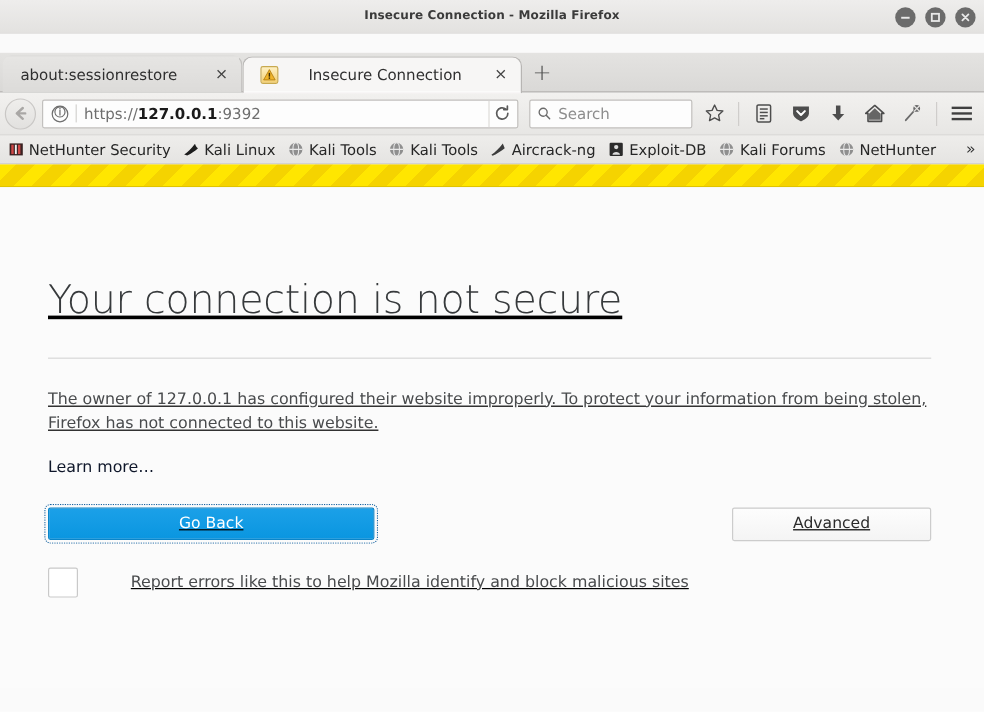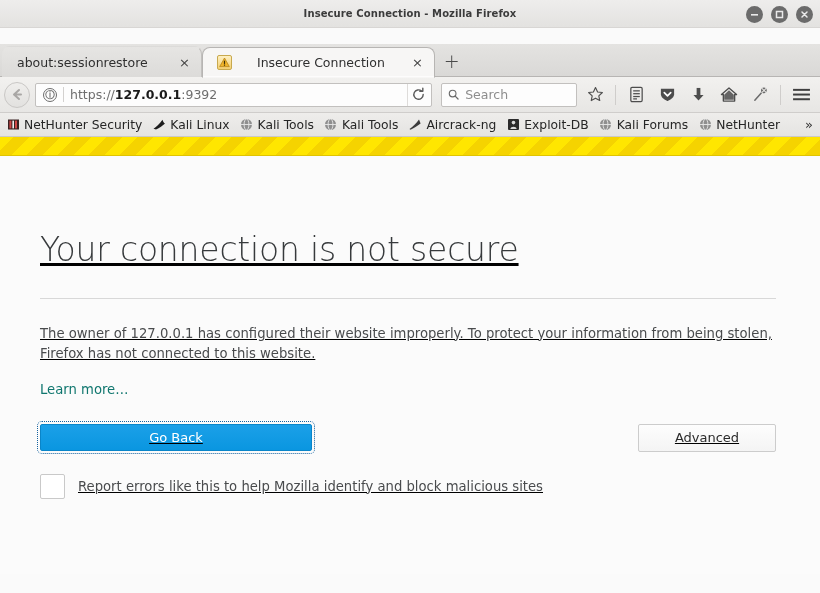--- a/index.html
+++ b/index.html
@@ -188,53 +188,53 @@
   }
   .rule {
     height: 1px; background: #d8d8d8;
     margin: 28px 0 25px 0;
   }
   .bodytext {
     font-size: 13.2px; color: #494b4d; line-height: 1.55; max-width: 735px;
   }
   .learnmore {
     display: inline-block; margin-top: 17px;
-    font-size: 13.2px; color: #0f766e; text-decoration: none;
+    font-size: 13.2px; color: #0f172a; text-decoration: none;
   }
   .btnrow {
     display: flex; align-items: center; justify-content: space-between;
     margin-top: 26px;
   }
   .btn-goback {
     width: 272px; height: 27px;
     background: linear-gradient(to bottom,#1ba0e8,#0a96e0);
     border: 1px solid #0a85c9;
     border-radius: 2px;
     color: #ffffff; font-size: 13px;
     display: flex; align-items: center; justify-content: center;
     outline: 1px dotted #1462a0; outline-offset: 2px;
     font-family: "DejaVu Sans", sans-serif;
   }
   .btn-advanced {
-    width: 138px; height: 28px;
+    width: 166px; height: 28px;
     background: linear-gradient(to bottom,#fdfdfd,#f4f4f4);
     border: 1px solid #cccccc; border-radius: 2px;
     color: #2b2b2b; font-size: 13px;
     display: flex; align-items: center; justify-content: center;
     font-family: "DejaVu Sans", sans-serif;
   }
   .checkrow {
     display: flex; align-items: center; gap: 13px;
     margin-top: 22px;
   }
   .checkbox {
     width: 25px; height: 25px; flex: 0 0 25px;
     background: #ffffff; border: 1px solid #c9c9c9; border-radius: 2px;
   }
-  .checklabel { font-size: 13.2px; color: #494b4d; }
+  .checklabel { font-size: 13.2px; color: #494b4d; margin-left: 31px; }
 </style>
 </head>
 <body>
 
 <div class="titlebar">
   <div class="window-title">Insecure Connection - Mozilla Firefox</div>
   <div class="wincontrols">
     <div class="wbtn">
       <svg width="9" height="9" viewBox="0 0 9 9">
           <rect x="1" y="4" width="7" height="1.6" fill="#e9e9e9"></rect>

